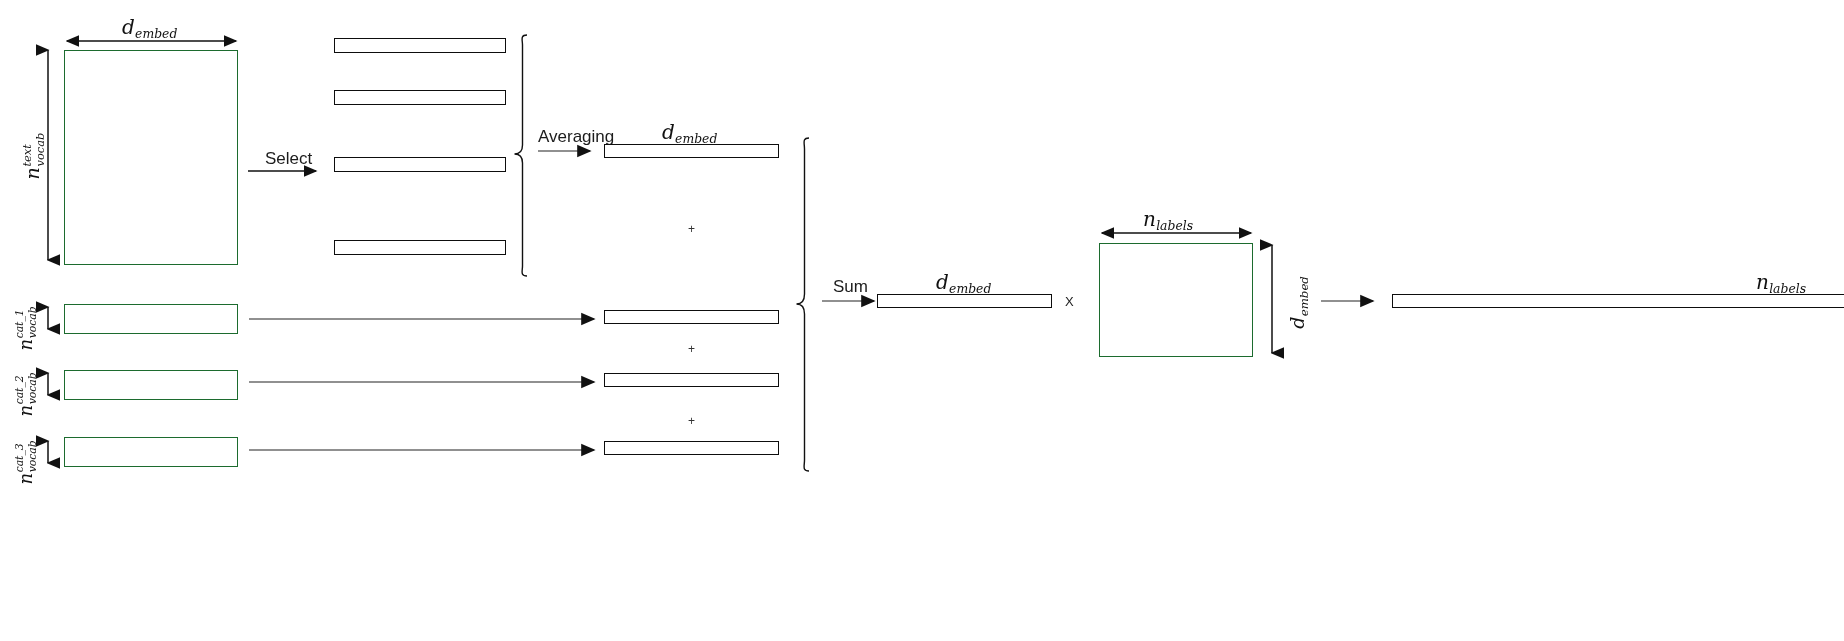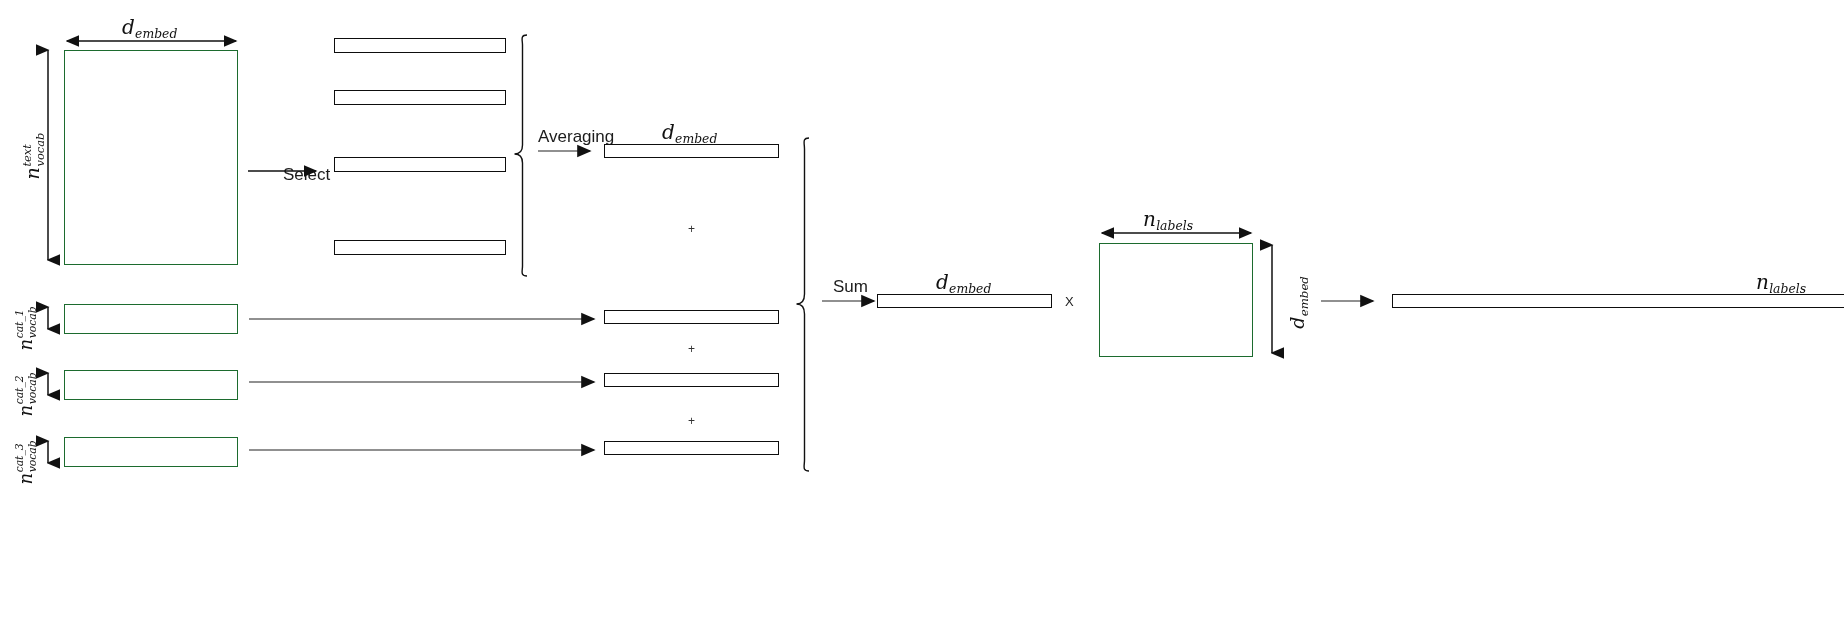--- a/index.html
+++ b/index.html
@@ -71,21 +71,21 @@
 
   <svg class="abs" style="left:41px;top:46px;" width="14" height="220">
     <line class="ln" x1="7" y1="4" x2="7" y2="214" marker-start="url(#aU)" marker-end="url(#aD)"></line>
   </svg>
   <div class="abs rot math m19" style="left:-9px;top:145px;width:86px;text-align:center;transform:rotate(-90deg);">
     <span>n</span><span class="stack"><i class="up">text</i><i>vocab</i></span>
   </div>
 
   <div class="abs gbox" style="left:64px;top:50px;width:174px;height:215px;"></div>
 
-  <div class="abs op" style="left:265px;top:165px;margin-left:18px;">
+  <div class="abs op" style="left:265px;top:149px;">
     <span>Select</span>
   </div>
   <svg class="abs" style="left:248px;top:164px;" width="78" height="14">
     <line class="ln" x1="0" y1="7" x2="68" y2="7" marker-end="url(#aR)"></line>
   </svg>
 
   <div class="abs kbox" style="left:334px;top:38px;width:172px;height:15px;"></div>
   <div class="abs kbox" style="left:334px;top:90px;width:172px;height:15px;"></div>
   <div class="abs kbox" style="left:334px;top:157px;width:172px;height:15px;"></div>
   <div class="abs kbox" style="left:334px;top:240px;width:172px;height:15px;"></div>

